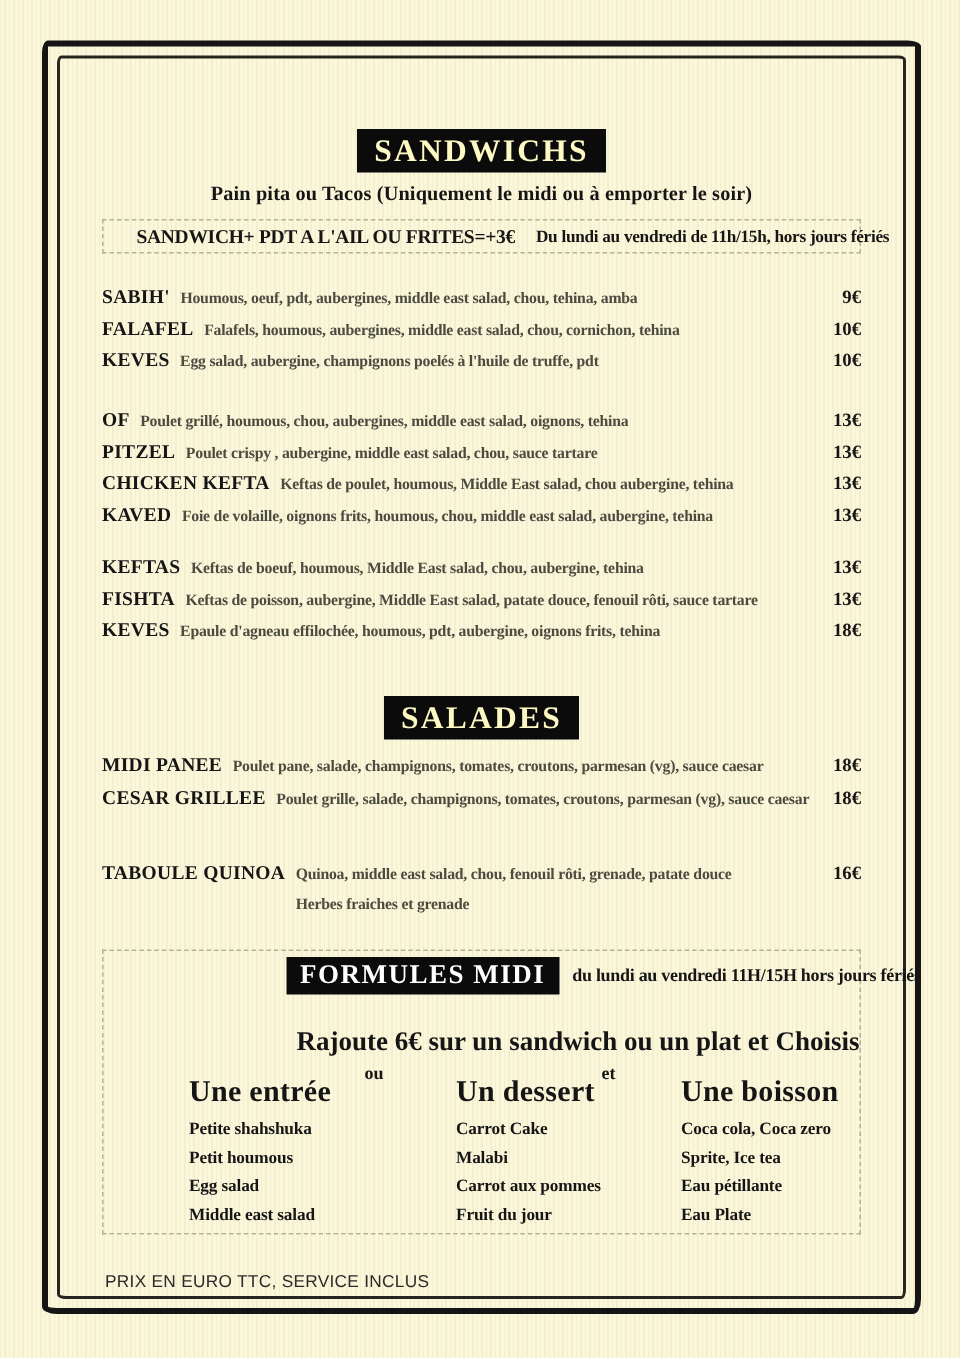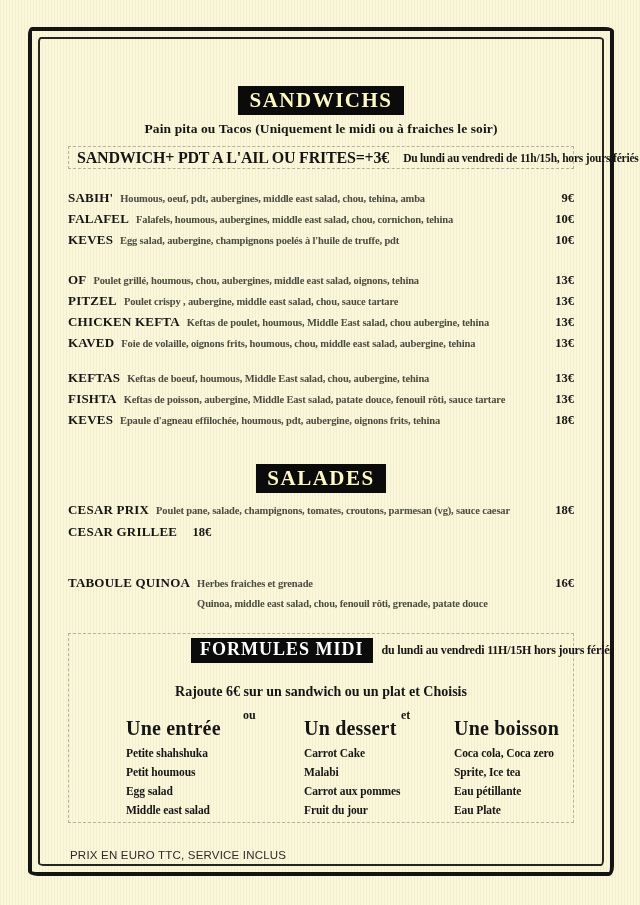--- a/index.html
+++ b/index.html
@@ -38,21 +38,21 @@
   .subtitle{
     position:absolute;left:0;right:0;text-align:center;
     font-weight:bold;font-size:13.5px;letter-spacing:0.1px;
   }
   .promo-box{
     position:absolute;left:0;right:0;height:23px;
     border:1px dashed #b6b199;
     display:flex;align-items:center;white-space:nowrap;
     padding:0 8px;box-sizing:border-box;
   }
-  .promo-main{font-weight:bold;font-size:16px;letter-spacing:-0.2px;}
+  .promo-main{font-weight:bold;font-size:13px;letter-spacing:-0.2px;margin-left:14px;}
   .promo-hours{font-weight:bold;font-size:11.5px;margin-left:14px;letter-spacing:-0.2px;}
 
   .group{position:absolute;left:0;right:0;}
   .row{
     display:flex;align-items:baseline;height:21px;white-space:nowrap;
   }
   .iname{font-weight:bold;font-size:13px;letter-spacing:0.2px;flex-shrink:0;}
   .idesc{
     font-weight:bold;font-size:10.5px;color:#4b4b40;letter-spacing:-0.15px;
     margin-left:7px;flex:1;overflow:hidden;min-width:0;
@@ -70,22 +70,22 @@
   .ftitle-row{
     position:absolute;top:4px;left:122px;display:flex;align-items:center;white-space:nowrap;
   }
   .ftitle{
     display:inline-block;background:#0b0b0b;color:#fff;
     font-weight:bold;font-size:18px;letter-spacing:1px;
     padding:2px 9px 3px 9px;line-height:1.1;
   }
   .fhours{font-weight:bold;font-size:12px;margin-left:9px;letter-spacing:-0.2px;}
   .fnote{
-    position:absolute;top:50px;left:0;right:0;text-align:center;
-    font-weight:bold;font-size:14px;
+    position:absolute;top:50px;left:0;right:0;text-align:right;
+    font-weight:bold;font-size:18px;
   }
   .fcol{position:absolute;top:83px;}
   .fcol-head{font-weight:bold;font-size:20px;margin-bottom:4px;letter-spacing:0.2px;}
   .fcol-item{font-weight:bold;font-size:11.5px;line-height:19px;white-space:nowrap;letter-spacing:-0.1px;}
   .fconj{position:absolute;top:74px;font-weight:bold;font-size:12px;}
 
   .footer-note{
     position:absolute;top:849px;left:70px;
     font-family:"Liberation Sans", sans-serif;
     font-size:11.5px;color:#2a2a2a;letter-spacing:0.2px;
@@ -97,21 +97,21 @@
 <div class="page">
   <div class="frame-outer">
     <div class="frame-inner"></div>
   </div>
 
   <div class="content">
 
     <div class="sec-title-wrap" style="top:86px;">
       <span class="sec-title">SANDWICHS</span>
     </div>
-    <div class="subtitle" style="top:121px;">Pain pita ou Tacos (Uniquement le midi ou à fraiches le soir)</div>
+    <div class="subtitle" style="top:121px;">Pain pita ou Tacos (Uniquement le midi ou à emporter le soir)</div>
 
     <div class="promo-box" style="top:146px;">
       <span class="promo-main">SANDWICH+ PDT A L'AIL OU FRITES=+3€</span>
       <span class="promo-hours">Du lundi au vendredi de 11h/15h, hors jours fériés</span>
     </div>
 
     <div class="group" style="top:190px;">
       <div class="row">
         <span class="iname">SABIH'</span>
         <span class="idesc">Houmous, oeuf, pdt, aubergines, middle east salad, chou, tehina, amba</span>
@@ -169,35 +169,36 @@
         <span class="iprice">18€</span>
       </div>
     </div>
 
     <div class="sec-title-wrap" style="top:464px;">
       <span class="sec-title">SALADES</span>
     </div>
 
     <div class="group" style="top:502px;">
       <div class="row" style="height:22px;">
-        <span class="iname">CESAR PRIX</span>
+        <span class="iname">MIDI PANEE</span>
         <span class="idesc">Poulet pane, salade, champignons, tomates, croutons, parmesan (vg), sauce caesar</span>
         <span class="iprice">18€</span>
       </div>
       <div class="row" style="height:22px;">
         <span class="iname">CESAR GRILLEE</span>
+        <span class="idesc">Poulet grille, salade, champignons, tomates, croutons, parmesan (vg), sauce caesar</span>
         <span class="iprice">18€</span>
       </div>
     </div>
 
     <div class="taboule-row" style="top:574px;">
       <span class="iname">TABOULE QUINOA</span>
       <span class="taboule-desc">
+        <div>Quinoa, middle east salad, chou, fenouil rôti, grenade, patate douce</div>
         <div>Herbes fraiches et grenade</div>
-        <div>Quinoa, middle east salad, chou, fenouil rôti, grenade, patate douce</div>
       </span>
       <span class="iprice">16€</span>
     </div>
 
     <div class="formules-box" style="top:633px;">
       <div class="ftitle-row">
         <span class="ftitle">FORMULES MIDI</span>
         <span class="fhours">du lundi au vendredi 11H/15H hors jours fériés</span>
       </div>
       <div class="fnote">Rajoute 6€ sur un sandwich ou un plat et Choisis</div>

